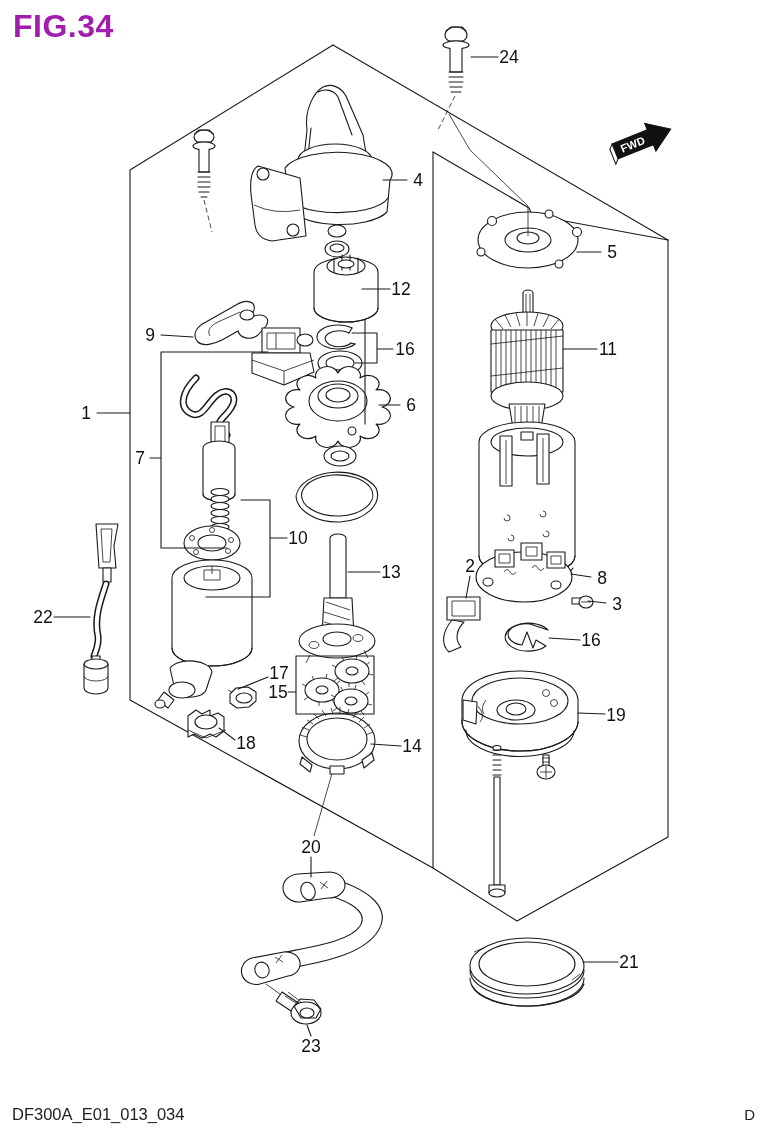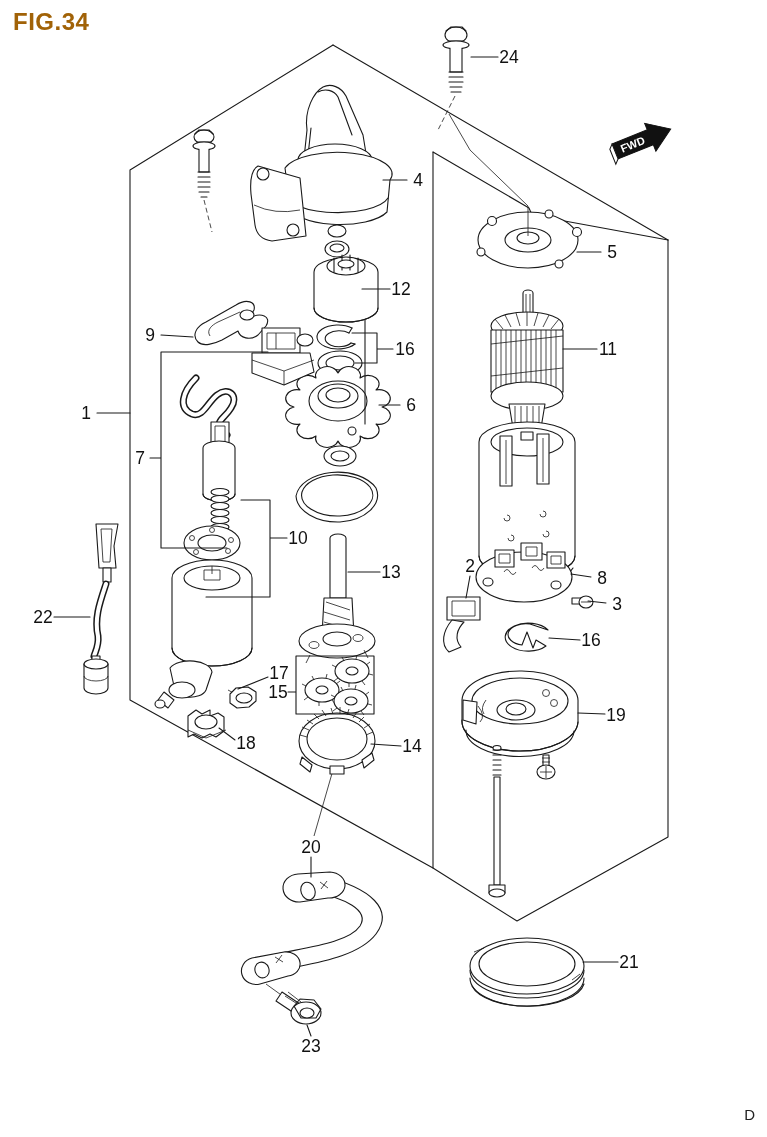--- a/index.html
+++ b/index.html
@@ -1,19 +1,19 @@
 <!DOCTYPE html>
 <html><head>
 <meta charset="utf-8">
 <style>
   html,body{margin:0;padding:0;background:#fff;}
   .page{position:relative;width:767px;height:1137px;background:#fff;overflow:hidden;
         font-family:"Liberation Sans", sans-serif;color:#111;}
-  .fig-title{position:absolute;left:13px;top:8px;font-size:24px;font-weight:bold;
-             letter-spacing:0.5px;color:#a16207;}
+  .fig-title{position:absolute;left:13px;top:8px;font-size:32px;font-weight:bold;
+             letter-spacing:0.5px;color:#a21caf;}
   .footer{position:absolute;left:12px;bottom:10px;font-size:16.5px;color:#222;line-height:25px;}
   .page-letter{position:absolute;right:12px;bottom:14px;font-size:15px;color:#222;}
   svg text.callout{font-family:"Liberation Sans",sans-serif;font-size:17.5px;fill:#111;}
   svg .ln{stroke:#1a1a1a;stroke-width:1.1;fill:none;stroke-linejoin:round;stroke-linecap:round;}
   svg .fw{stroke:#1a1a1a;stroke-width:1.1;fill:#fff;stroke-linejoin:round;}
   svg .thin{stroke:#1a1a1a;stroke-width:0.8;fill:none;}
   svg .tube{stroke:#1a1a1a;stroke-width:7;fill:none;stroke-linecap:round;}
   svg .tubein{stroke:#fff;stroke-width:4;fill:none;stroke-linecap:round;}
 </style>
 </head>
@@ -372,16 +372,17 @@
         <text x="616" y="721" text-anchor="middle" class="callout">19</text>
         <text x="311" y="853" text-anchor="middle" class="callout">20</text>
         <text x="629" y="968" text-anchor="middle" class="callout">21</text>
         <text x="43" y="623" text-anchor="middle" class="callout">22</text>
         <text x="311" y="1052" text-anchor="middle" class="callout">23</text>
         <text x="509" y="63" text-anchor="middle" class="callout">24</text>
       </g>
   </svg>
 
   <div class="footer">
+    <div>DF300A_E01_013_034</div>
   </div>
 
   <div class="page-letter">D</div>
 </div>
 
 </body></html>

